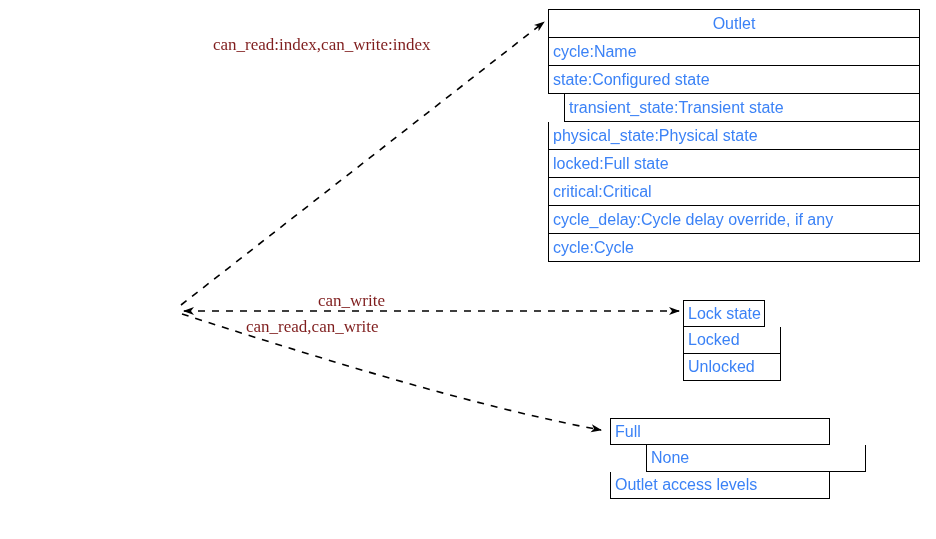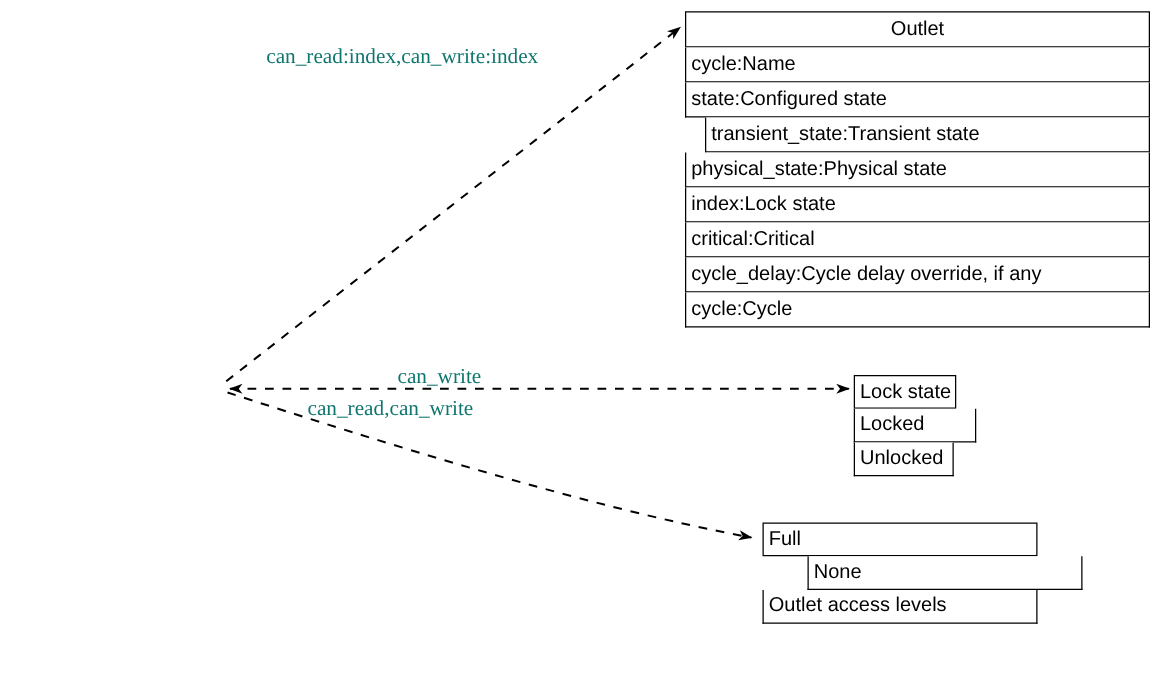--- a/index.html
+++ b/index.html
@@ -29,42 +29,42 @@
     position: absolute;
     box-sizing: border-box;
   }
   .node .hdr,
   .node .row {
     box-sizing: border-box;
     border: 1px solid #000000;
     background: #ffffff;
     font-size: 16px;
     line-height: 1;
-    color: #000000;
+    color: #3b82f6;
     white-space: nowrap;
     display: flex;
     align-items: center;
     overflow: hidden;
   }
   .node .row + .row,
   .node .hdr + .row {
     border-top: none;
   }
   .node .hdr.center { justify-content: center; }
   .node .hdr.left,
   .node .row { justify-content: flex-start; }
   .node .hdr.left, .node .row { padding-left: 4px; }
 
   
   .elabel {
     position: absolute;
     font-family: "Liberation Serif", serif;
     font-size: 17px;
     line-height: 1;
-    color: #0f766e;
+    color: #7f1d1d;
     white-space: nowrap;
     background: transparent;
   }
 </style>
 </head>
 <body>
 
 <div id="canvas">
 
   <svg id="edges" width="936" height="539" viewBox="0 0 936 539" xmlns="http://www.w3.org/2000/svg">
@@ -89,31 +89,31 @@
   <div class="elabel" style="left:318px; top:292px;">can_write</div>
 
   <div class="elabel" style="left:246px; top:318px;text-align:right;">can_read,can_write</div>
 
   <div class="node" style="left:548px; top:9px; width:372px;">
     <div class="hdr center" style="height:29px;">Outlet</div>
     <div class="row" style="height:28px;">cycle:Name</div>
     <div class="row" style="height:28px;">state:Configured state</div>
     <div class="row" style="height:28px;margin-left:16px;">transient_state:Transient state</div>
     <div class="row" style="height:28px;">physical_state:Physical state</div>
-    <div class="row" style="height:28px;">index:Lock state</div>
+    <div class="row" style="height:28px;">locked:Full state</div>
     <div class="row" style="height:28px;">critical:Critical</div>
     <div class="row" style="height:28px;">cycle_delay:Cycle delay override, if any</div>
     <div class="row" style="height:28px;">cycle:Cycle</div>
   </div>
 
 
   <div class="node" style="left:683px; top:300px;">
     <div class="hdr left" style="width:82px; height:27px;">Lock state</div>
     <div class="row" style="width:98px; height:27px;">Locked</div>
-    <div class="row" style="width:80px; height:27px;">Unlocked</div>
+    <div class="row" style="width:98px; height:27px;">Unlocked</div>
   </div>
 
   <div class="node" style="left:610px; top:418px;">
     <div class="row" style="width:220px; height:27px;">Full</div>
     <div class="row" style="width:220px; height:27px;margin-left:36px;">None</div>
     <div class="row" style="width:220px; height:27px;">Outlet access levels</div>
   </div>
 
 </div>
 

